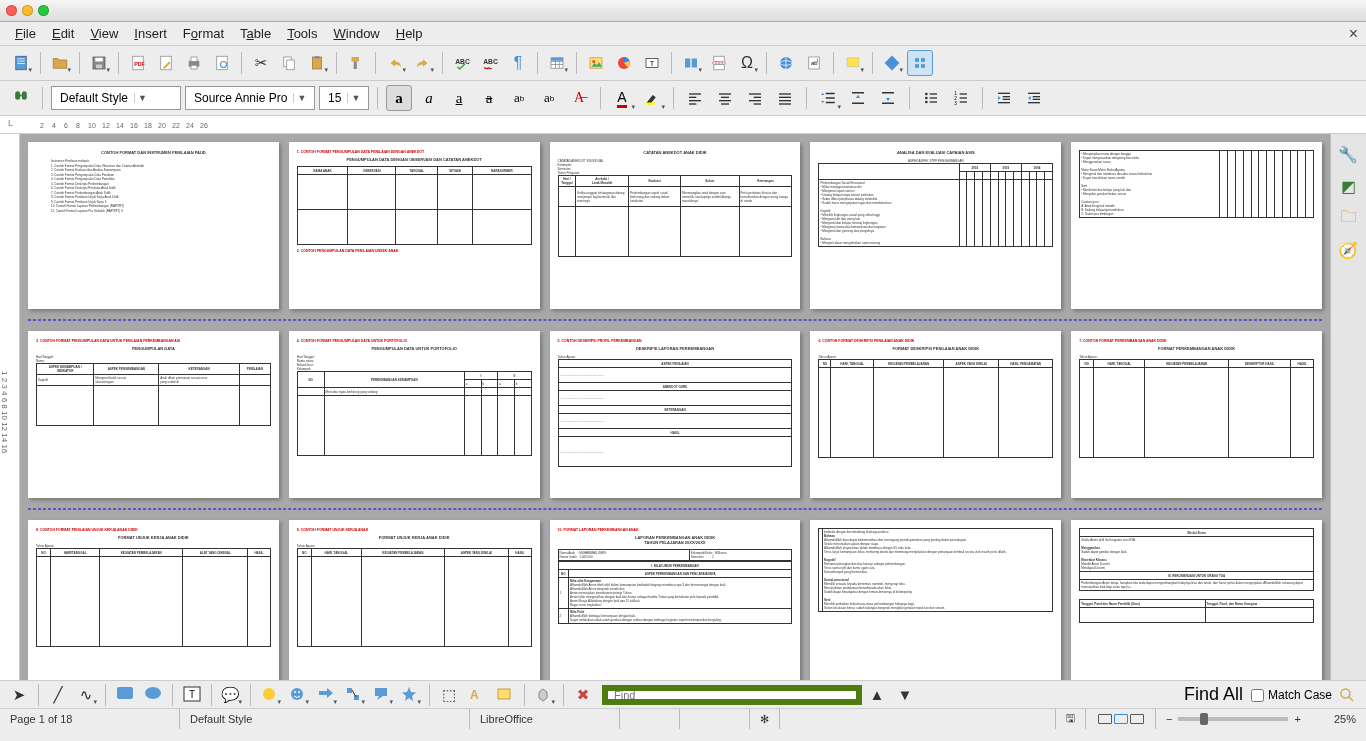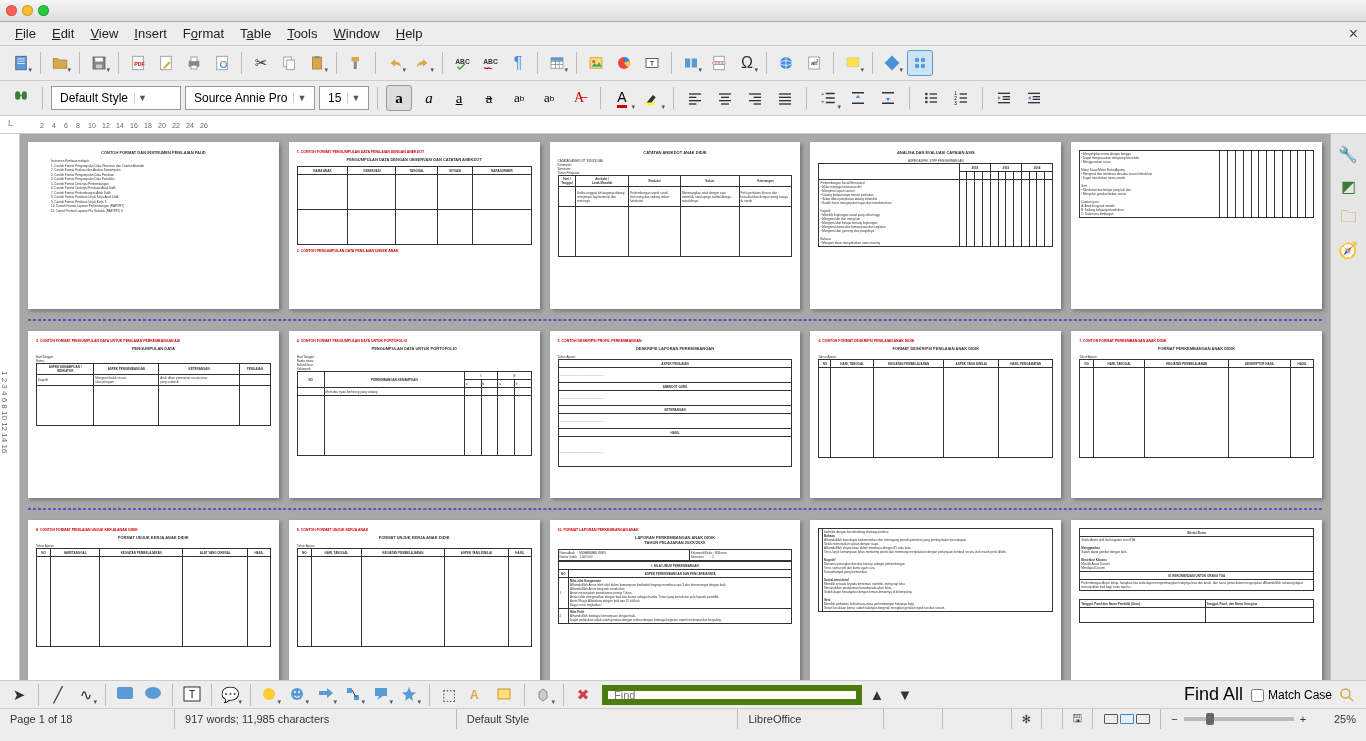--- a/index.html
+++ b/index.html
@@ -940,21 +940,20 @@
   <div class="tbtn">
       <svg width="20" height="20" viewBox="0 0 24 24">
         <circle cx="10" cy="10" r="6" fill="none" stroke="#d9a84e" stroke-width="2"></circle>
         <line x1="14" y1="14" x2="20" y2="20" stroke="#d9a84e" stroke-width="2"></line>
       </svg>
     </div>
 </div>
 
 <div class="statusbar">
   <div class="cell" style="width:180px;">Page 1 of 18</div>
-  <div class="cell" style="width:290px;">917 words; 11,985 characters</div>
   <div class="cell" style="width:290px;">Default Style</div>
   <div class="cell" style="width:150px;">LibreOffice</div>
   <div class="cell" style="width:60px;"></div>
   <div class="cell" style="width:70px;"></div>
   <div class="cell" style="width:30px;justify-content:center;">✻</div>
   <div class="cell" style="flex:1;"></div>
   <div class="cell" style="width:30px;justify-content:center;">🖫</div>
   <div class="cell" style="width:70px;gap:2px;justify-content:center;">
     <span class="book-icon"></span>
       <span class="book-icon" style="border-color:#38d;"></span>

